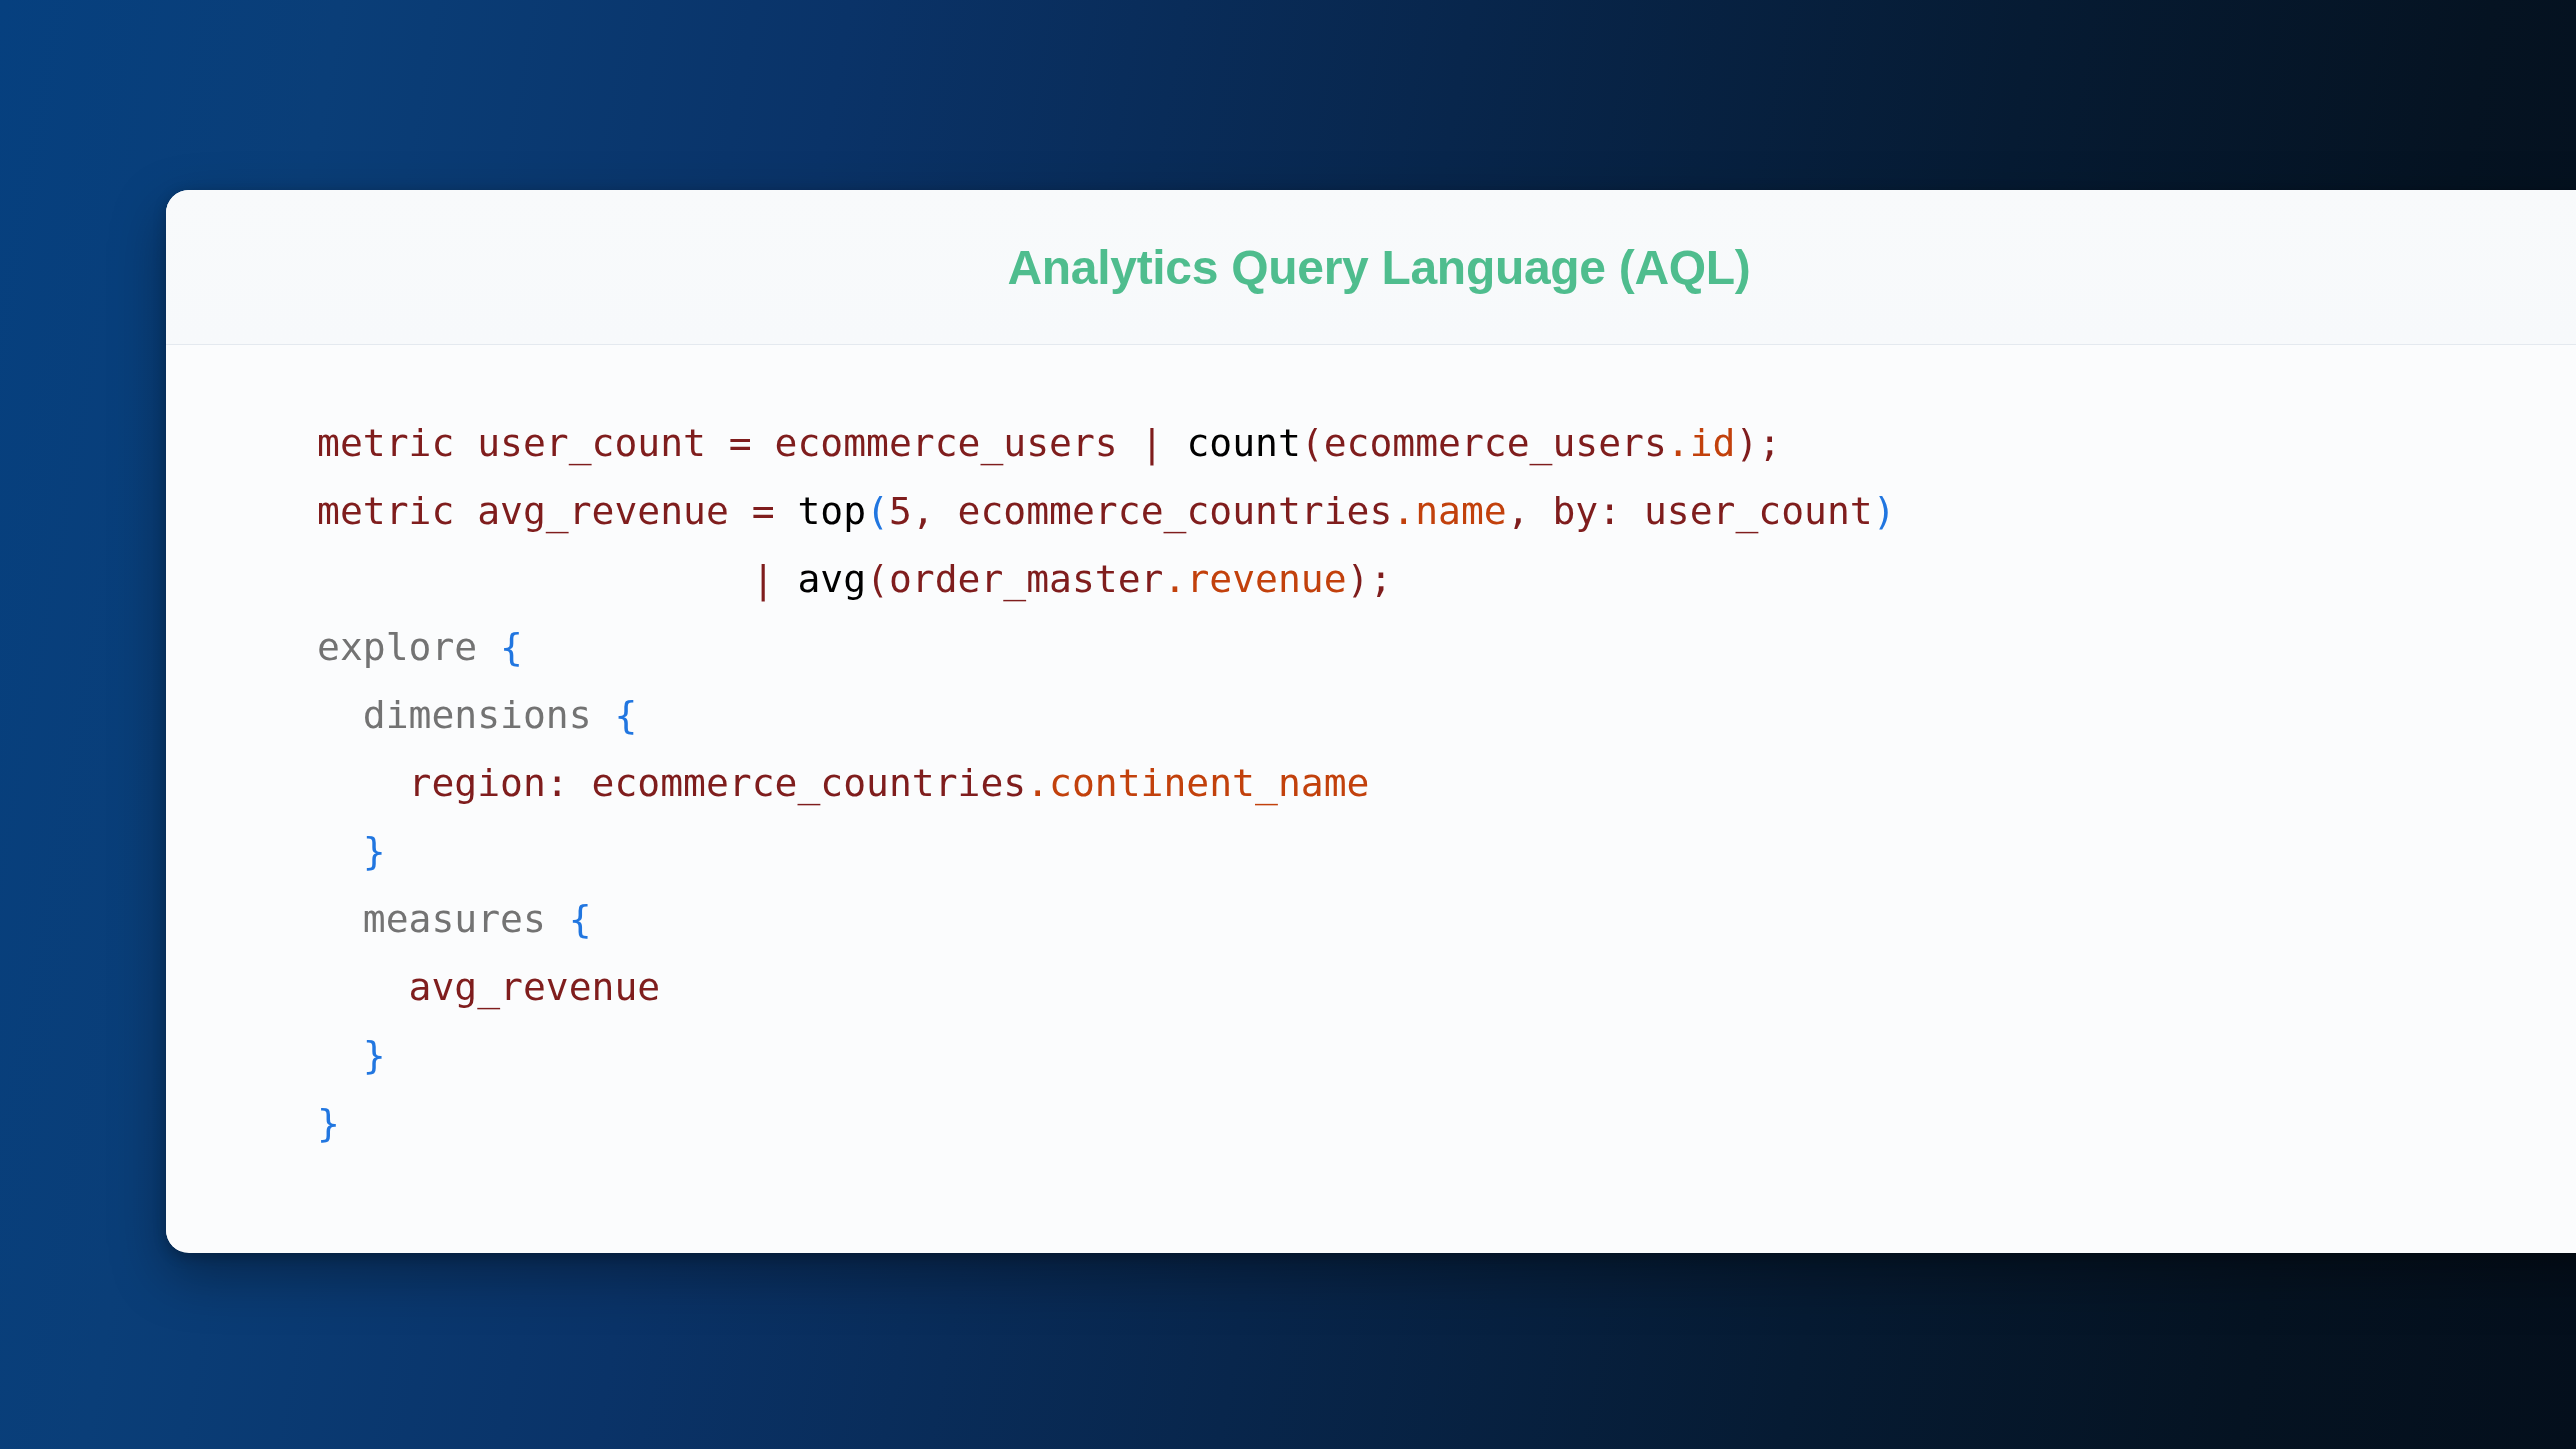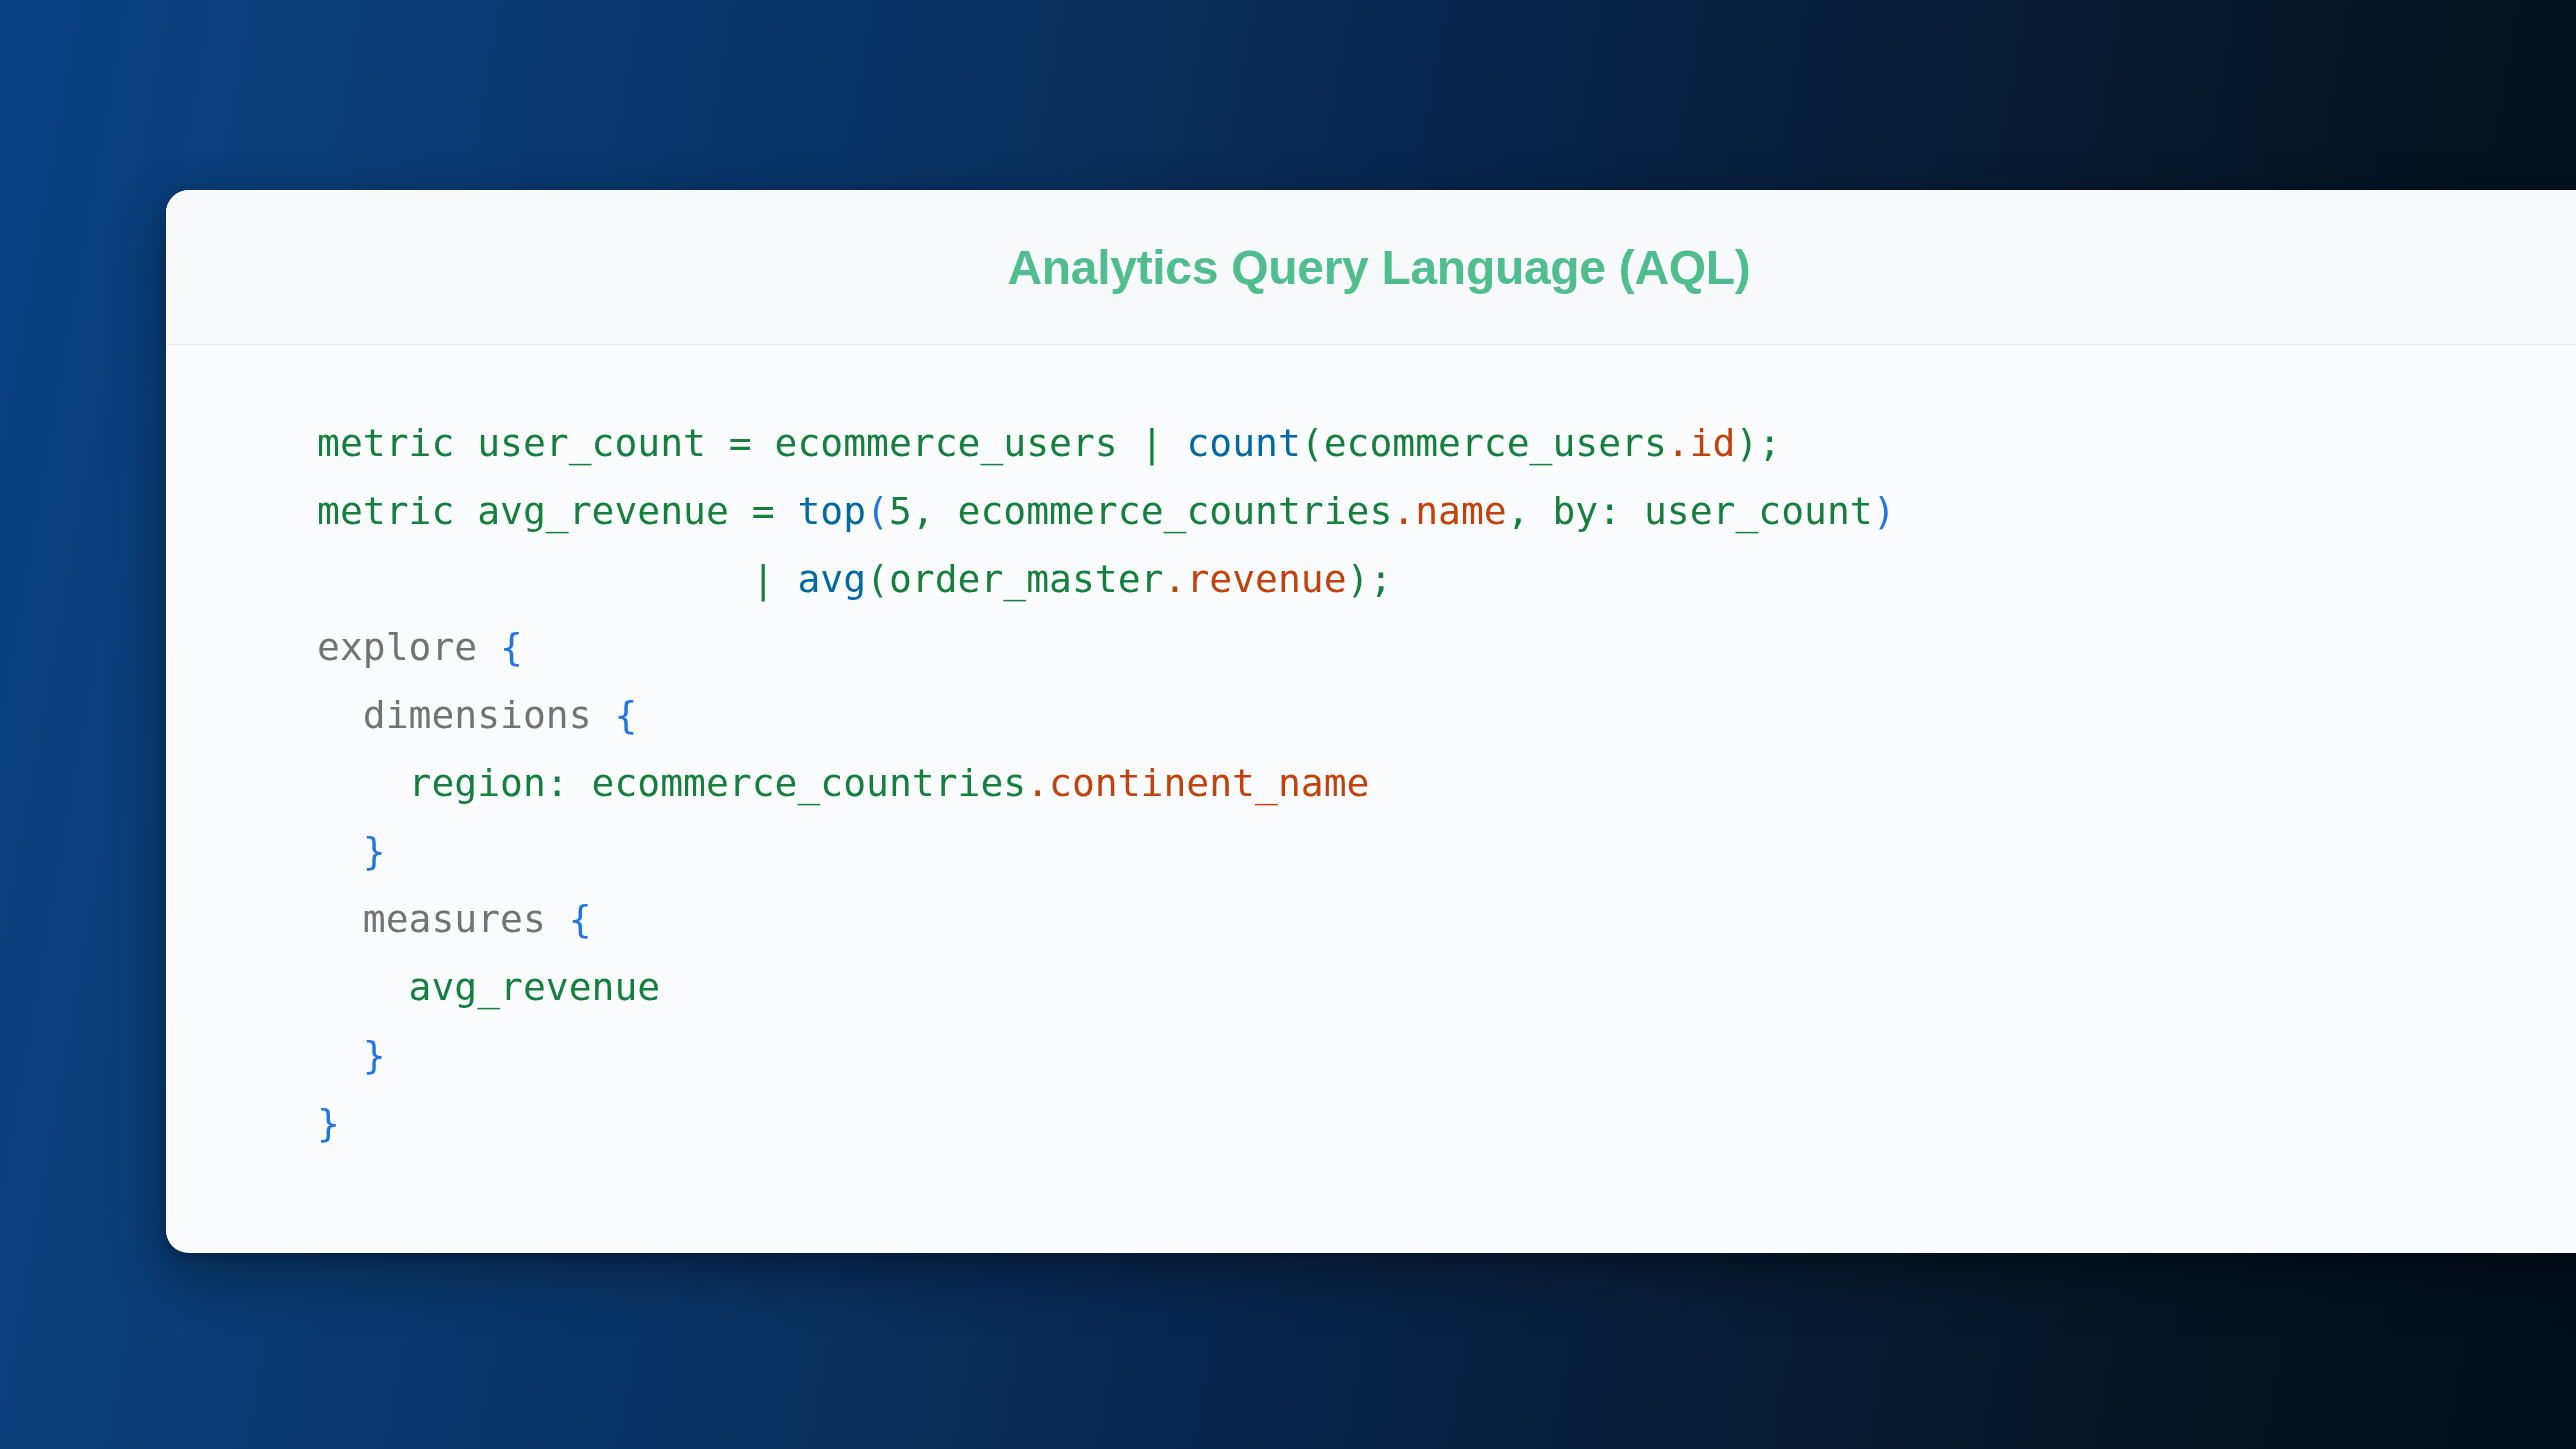--- a/index.html
+++ b/index.html
@@ -74,24 +74,24 @@
     font-family: "DejaVu Sans Mono", "Liberation Mono", monospace;
     font-size: 38px;
     line-height: 68px;
     color: #0d1017;
     white-space: pre;
     letter-spacing: 0px;
   }
   .code-line { display: block; height: 68px; }
 
   .tok-kw   { color: #737373; }   
-  .tok-fn   { color: #0369a1; }   
+  .tok-fn   { color: #000000; }   
   .tok-fld  { color: #c2410c; }   
   .tok-br   { color: #2176e0; }   
-  .tok-pl   { color: #15803d; }   
+  .tok-pl   { color: #7f1d1d; }   
 </style>
 </head>
 <body>
 
 <div id="stage">
 
   <div id="card">
 
     <div id="card-header">
       <div id="card-title">Analytics Query Language (AQL)</div>

